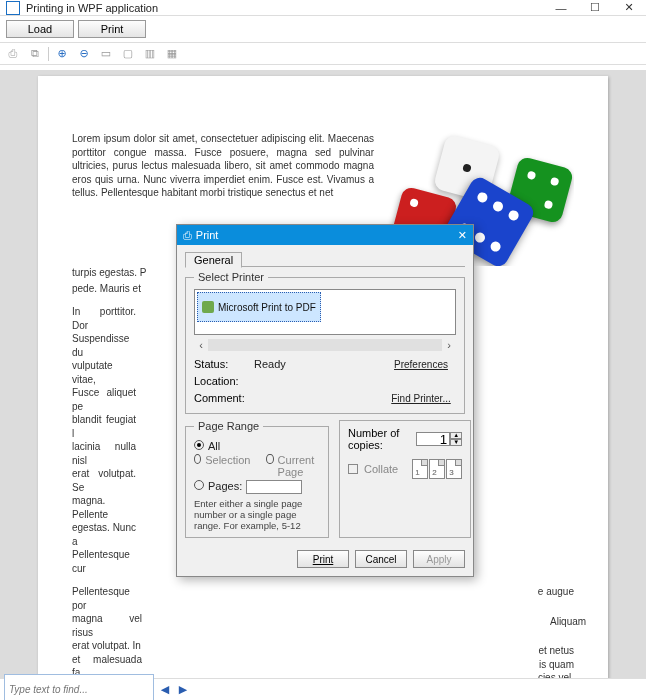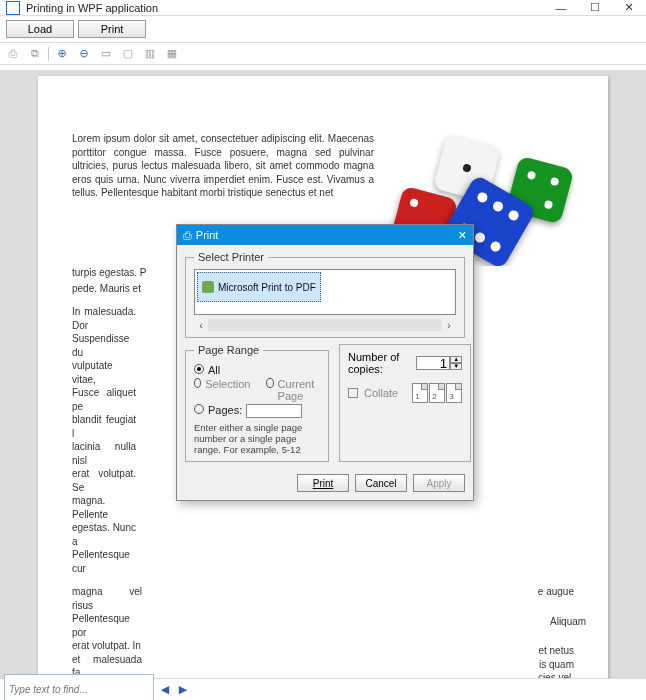--- a/index.html
+++ b/index.html
@@ -267,38 +267,38 @@
             <div class="pip p6"></div>
           </div>
       </div>
       <p>Lorem ipsum dolor sit amet, consectetuer adipiscing elit. Maecenas porttitor congue massa. Fusce posuere, magna sed pulvinar ultricies, purus lectus malesuada libero, sit amet commodo magna eros quis urna. Nunc viverra imperdiet enim. Fusce est. Vivamus a tellus. Pellentesque habitant morbi tristique senectus et net</p>
     </div>
     <p style="margin-bottom:2px"><span>turpis egestas. P</span></p>
     <p><span>pede. Mauris et</span></p>
 
     <div style="display:flex;">
       <div style="width:64px;">
-        <p style="margin:0">In malesuada. Dor</p>
+        <p style="margin:0">In porttitor. Dor</p>
         <p style="margin:0">Suspendisse du</p>
         <p style="margin:0">vulputate vitae,</p>
         <p style="margin:0">Fusce aliquet pe</p>
         <p style="margin:0">blandit feugiat l</p>
         <p style="margin:0">lacinia nulla nisl</p>
         <p style="margin:0">erat volutpat. Se</p>
         <p style="margin:0">magna. Pellente</p>
         <p style="margin:0">egestas. Nunc a</p>
         <p style="margin:0">Pellentesque cur</p>
       </div>
       <div style="flex:1"></div>
     </div>
 
     <div style="display:flex; margin-top:10px;">
       <div style="width:70px">
+        <p style="margin:0">Pellentesque por</p>
         <p style="margin:0">magna vel risus</p>
-        <p style="margin:0">Pellentesque por</p>
         <p style="margin:0">erat volutpat. In</p>
         <p style="margin:0">et malesuada fa</p>
 
       </div>
       <div style="flex:1"></div>
       <div style="width:40px; text-align:right;">
         <p style="margin:0">e augue</p>
         <p style="margin:16px">Aliquam</p>
         <p style="margin:0">et netus</p>
         <p style="margin:0">is quam</p>
@@ -315,33 +315,50 @@
   <div class="nav-arr">▶</div>
 </div>
 
 <div class="print-dlg">
   <div class="dlg-title">
     <span style="margin-right:4px">⎙</span>
     <span>Print</span>
     <span class="x">✕</span>
   </div>
   <div class="dlg-body">
+    <div class="tab-strip">
+      <div class="tab">General</div>
+      <div class="tab-rest"></div>
+    </div>
 
     <fieldset>
       <legend>Select Printer</legend>
       <div class="printer-list">
         <div class="printer-item">
           <div class="pi-icon"></div>
           <span>Microsoft Print to PDF</span>
         </div>
       </div>
       <div class="hstrip">
         <div class="arrow">‹</div>
         <div class="track"></div>
         <div class="arrow">›</div>
+      </div>
+      <div class="kv">
+        <div>Status:</div>
+        <div class="kvv">Ready</div>
+        <div class="link-btn">Preferences</div>
+
+        <div>Location:</div>
+        <div></div>
+        <div></div>
+
+        <div>Comment:</div>
+        <div></div>
+        <div class="link-btn">Find Printer...</div>
       </div>
     </fieldset>
 
     <div class="cols">
       <fieldset>
         <legend>Page Range</legend>
         <div class="radio-row">
           <span class="rdot sel"></span>
             <span>All</span>
         </div>

